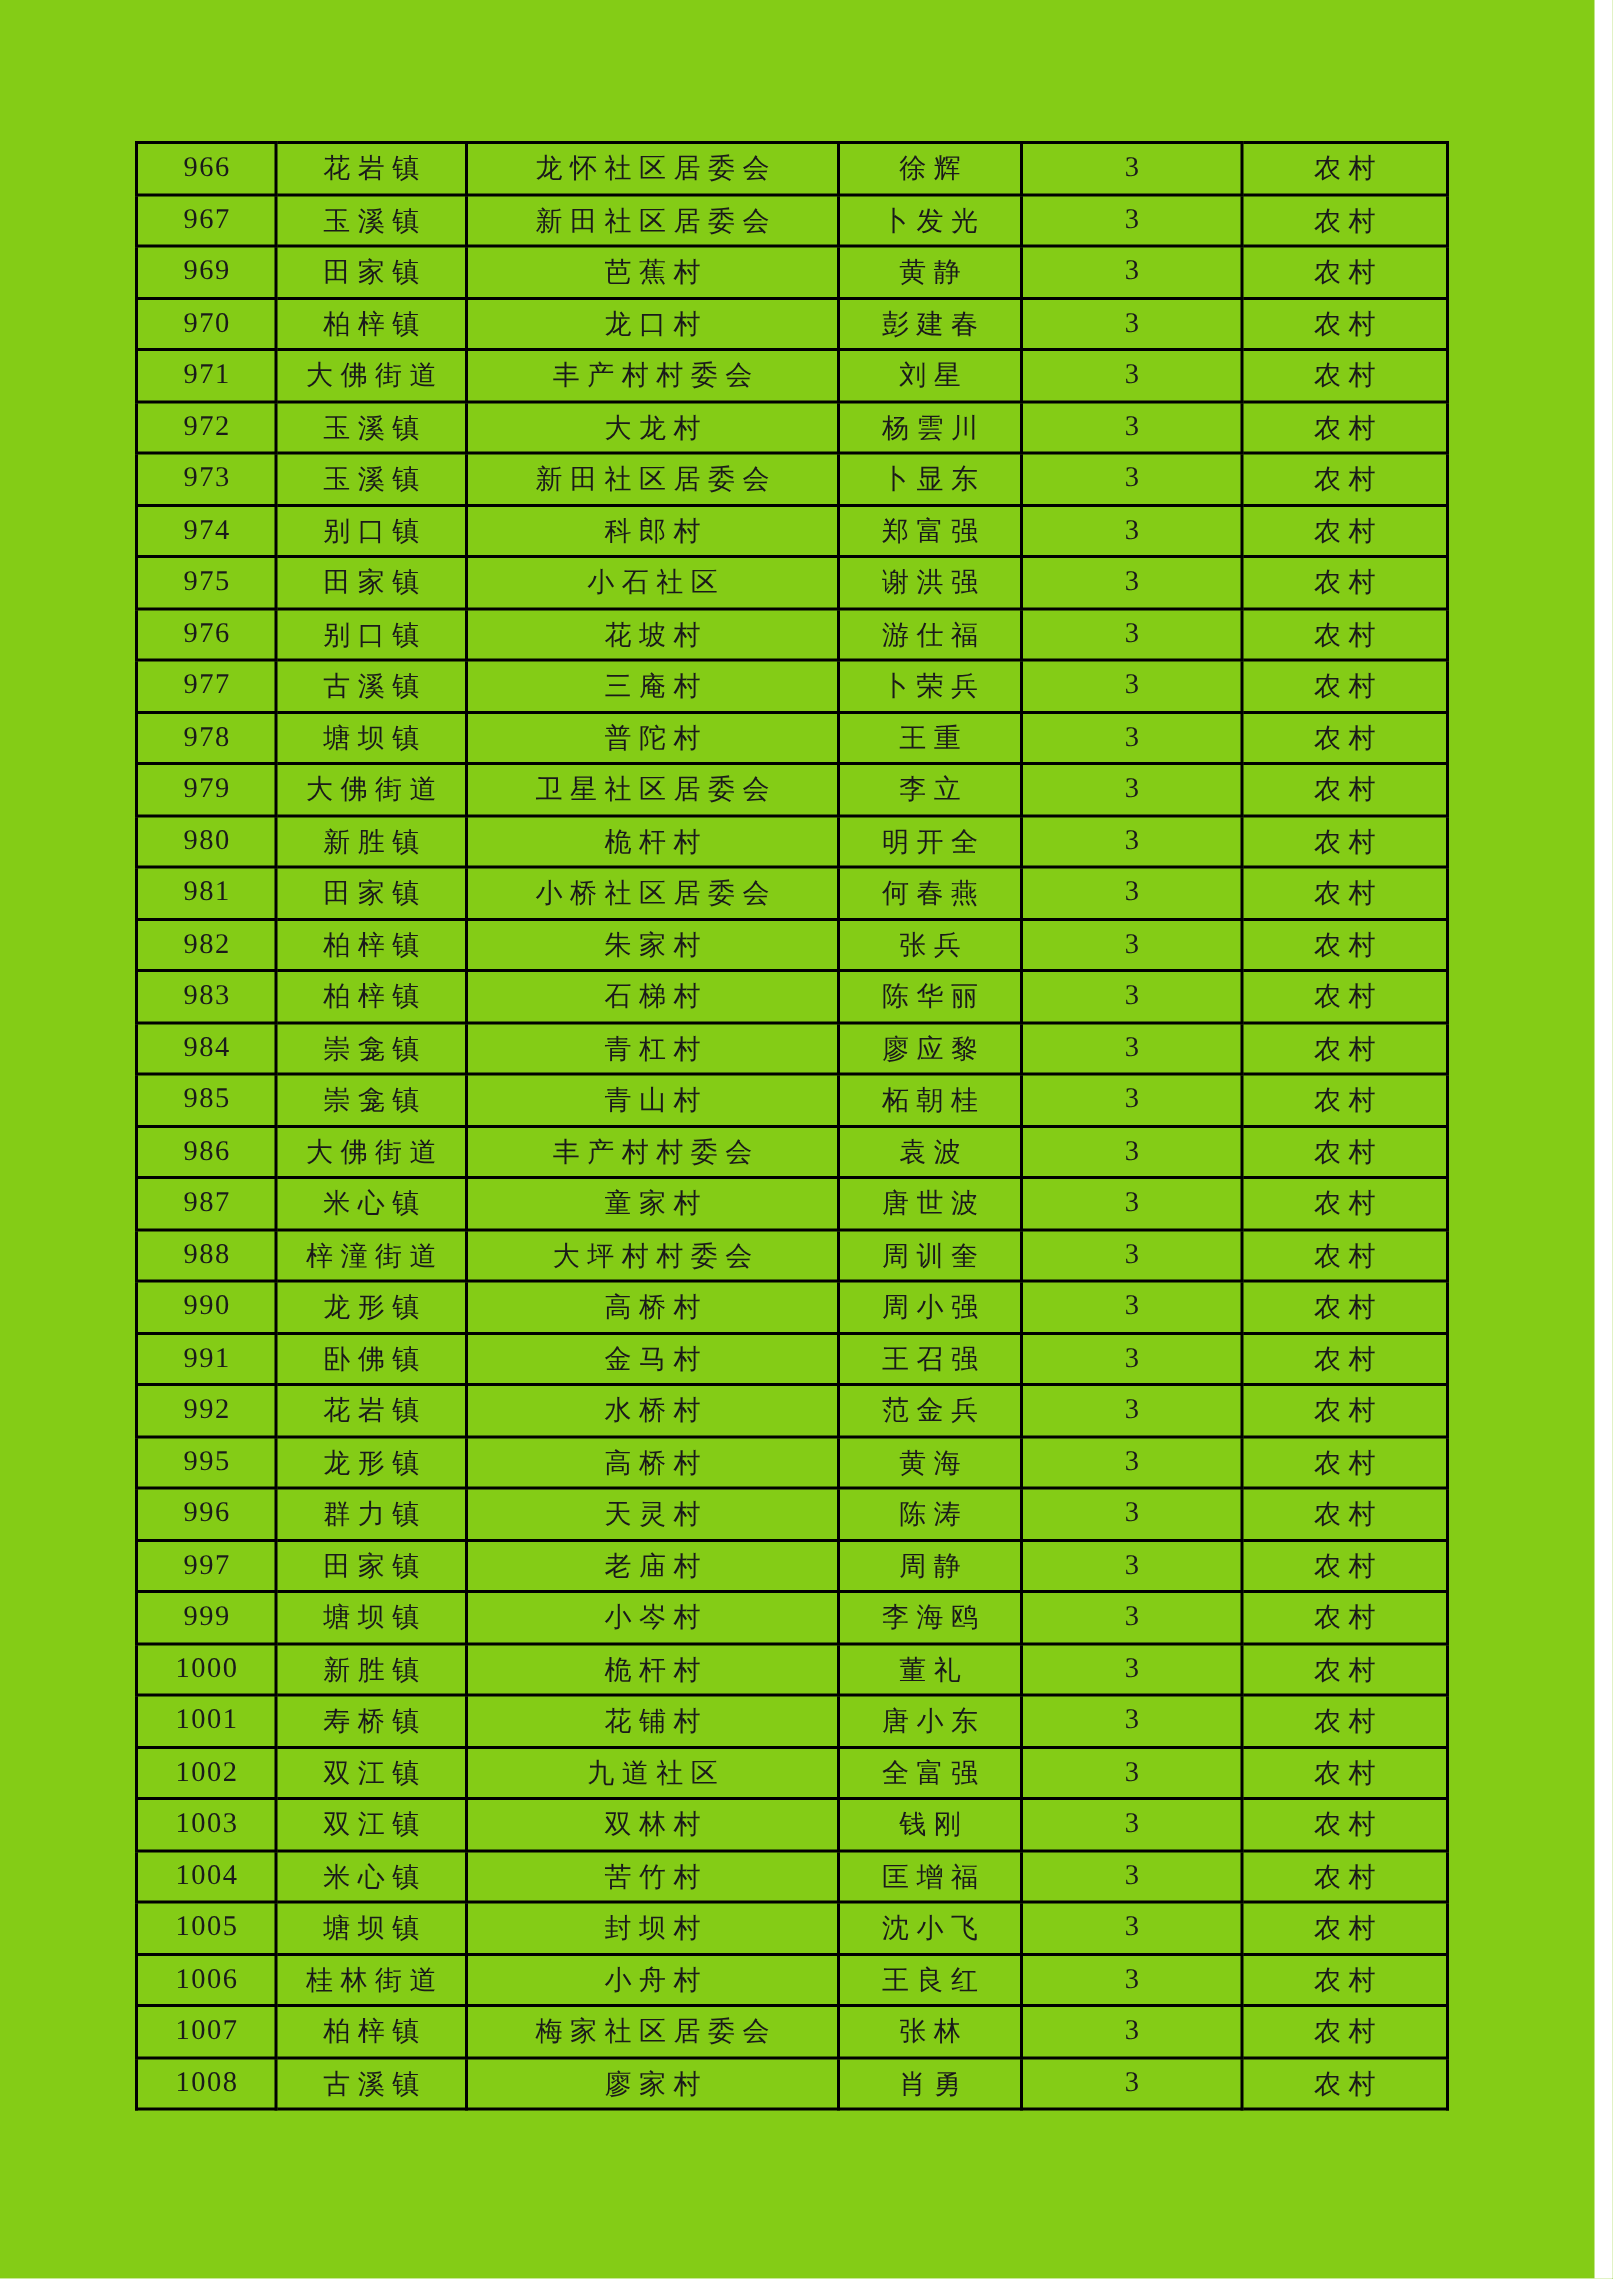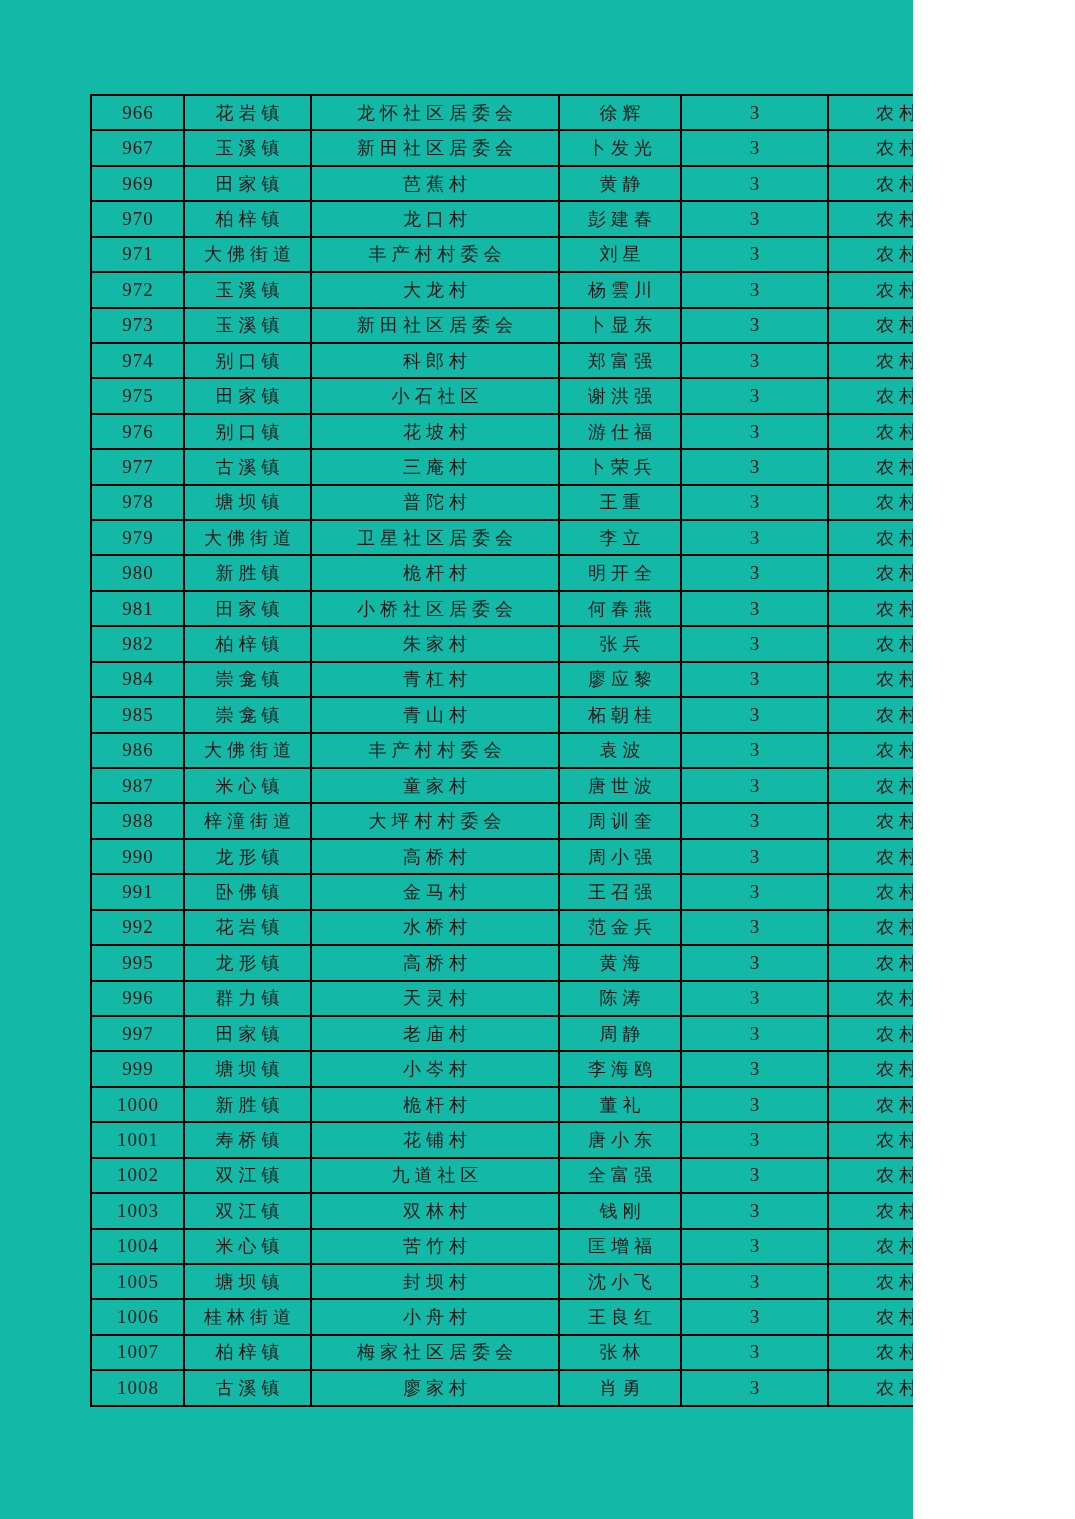--- a/index.html
+++ b/index.html
@@ -2,23 +2,23 @@
 <html><head>
 <meta charset="utf-8">
 <style>
   * { margin: 0; padding: 0; box-sizing: border-box; }
   html, body {
     background: #ffffff;
     font-family: "Liberation Serif", "DejaVu Serif", serif;
   }
   .page {
     position: relative;
-    width: 913px;
+    width: 1063px;
     height: 1519px;
-    background: #14b8a6;
+    background: #84cc16;
     overflow: hidden;
   }
   table.record-table {
     position: absolute;
     left: 90px;
     top: 94px;
     width: 874px;
     height: 1313px;
     border-collapse: collapse;
     table-layout: fixed;
@@ -180,20 +180,28 @@
         </tr>
         <tr>
           <td class="c0">982</td>
           <td class="c1">柏梓镇</td>
           <td class="c2">朱家村</td>
           <td class="c3">张兵</td>
           <td class="c4">3</td>
           <td class="c5">农村</td>
         </tr>
         <tr>
+          <td class="c0">983</td>
+          <td class="c1">柏梓镇</td>
+          <td class="c2">石梯村</td>
+          <td class="c3">陈华丽</td>
+          <td class="c4">3</td>
+          <td class="c5">农村</td>
+        </tr>
+        <tr>
           <td class="c0">984</td>
           <td class="c1">崇龛镇</td>
           <td class="c2">青杠村</td>
           <td class="c3">廖应黎</td>
           <td class="c4">3</td>
           <td class="c5">农村</td>
         </tr>
         <tr>
           <td class="c0">985</td>
           <td class="c1">崇龛镇</td>

